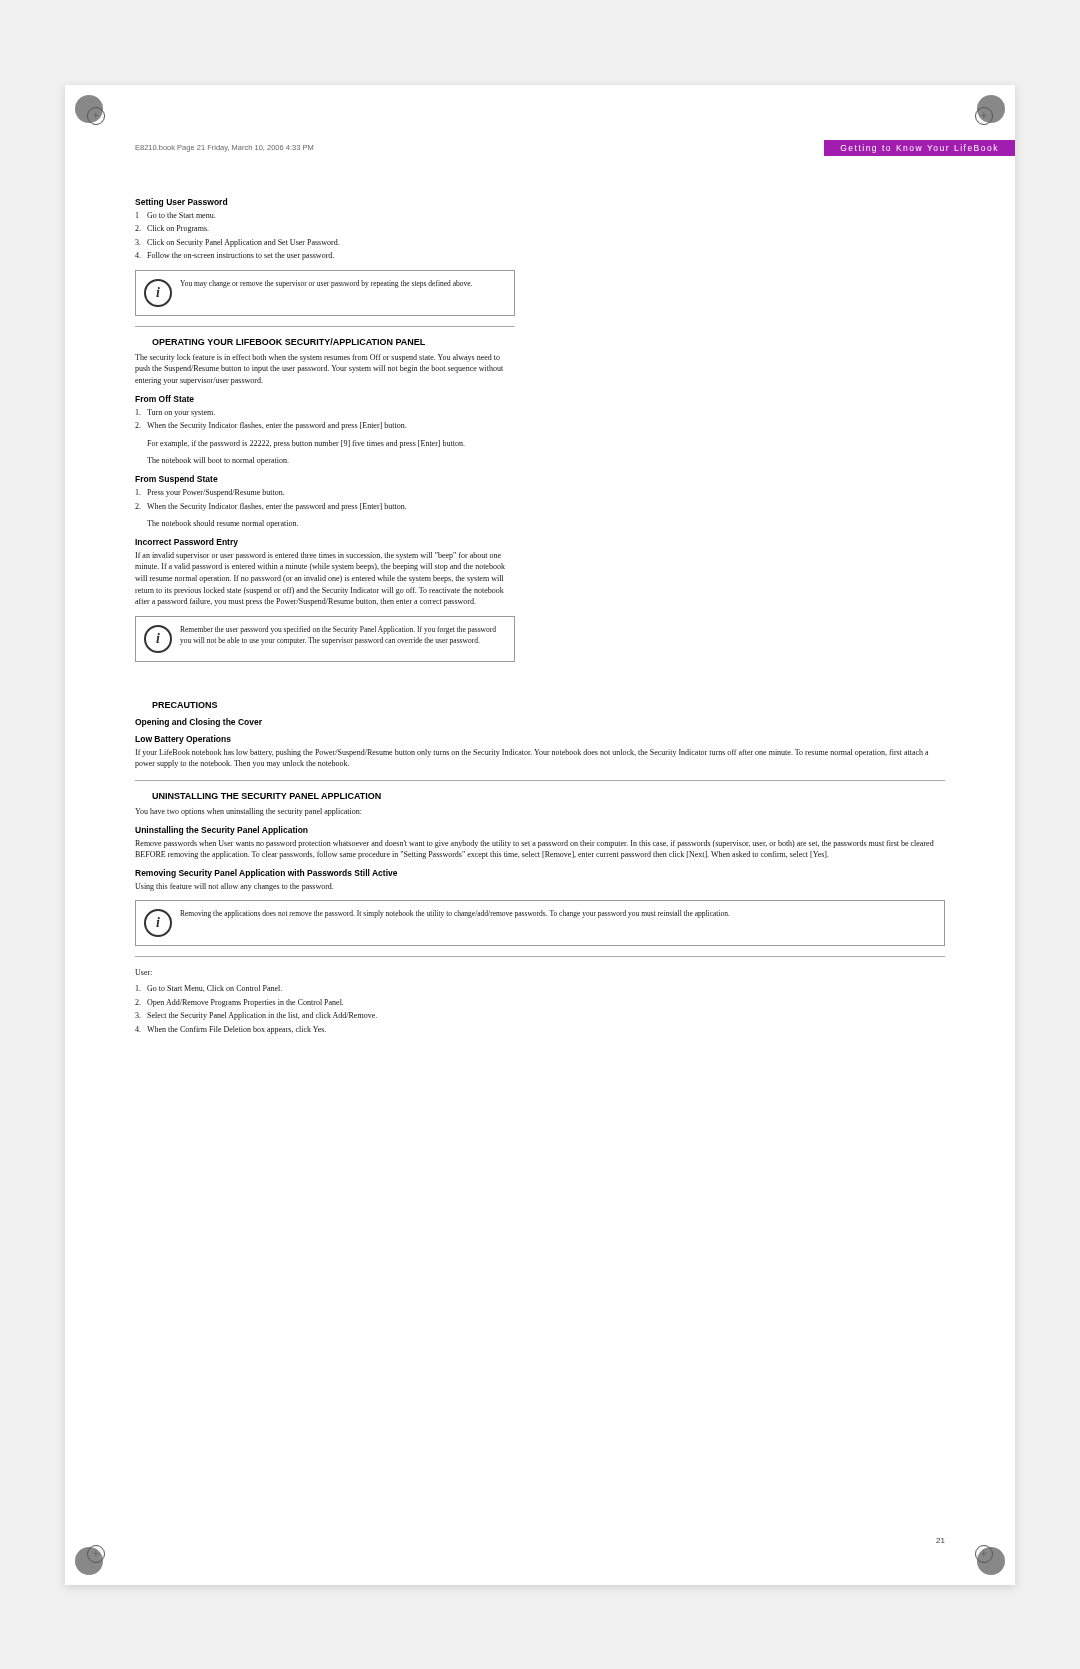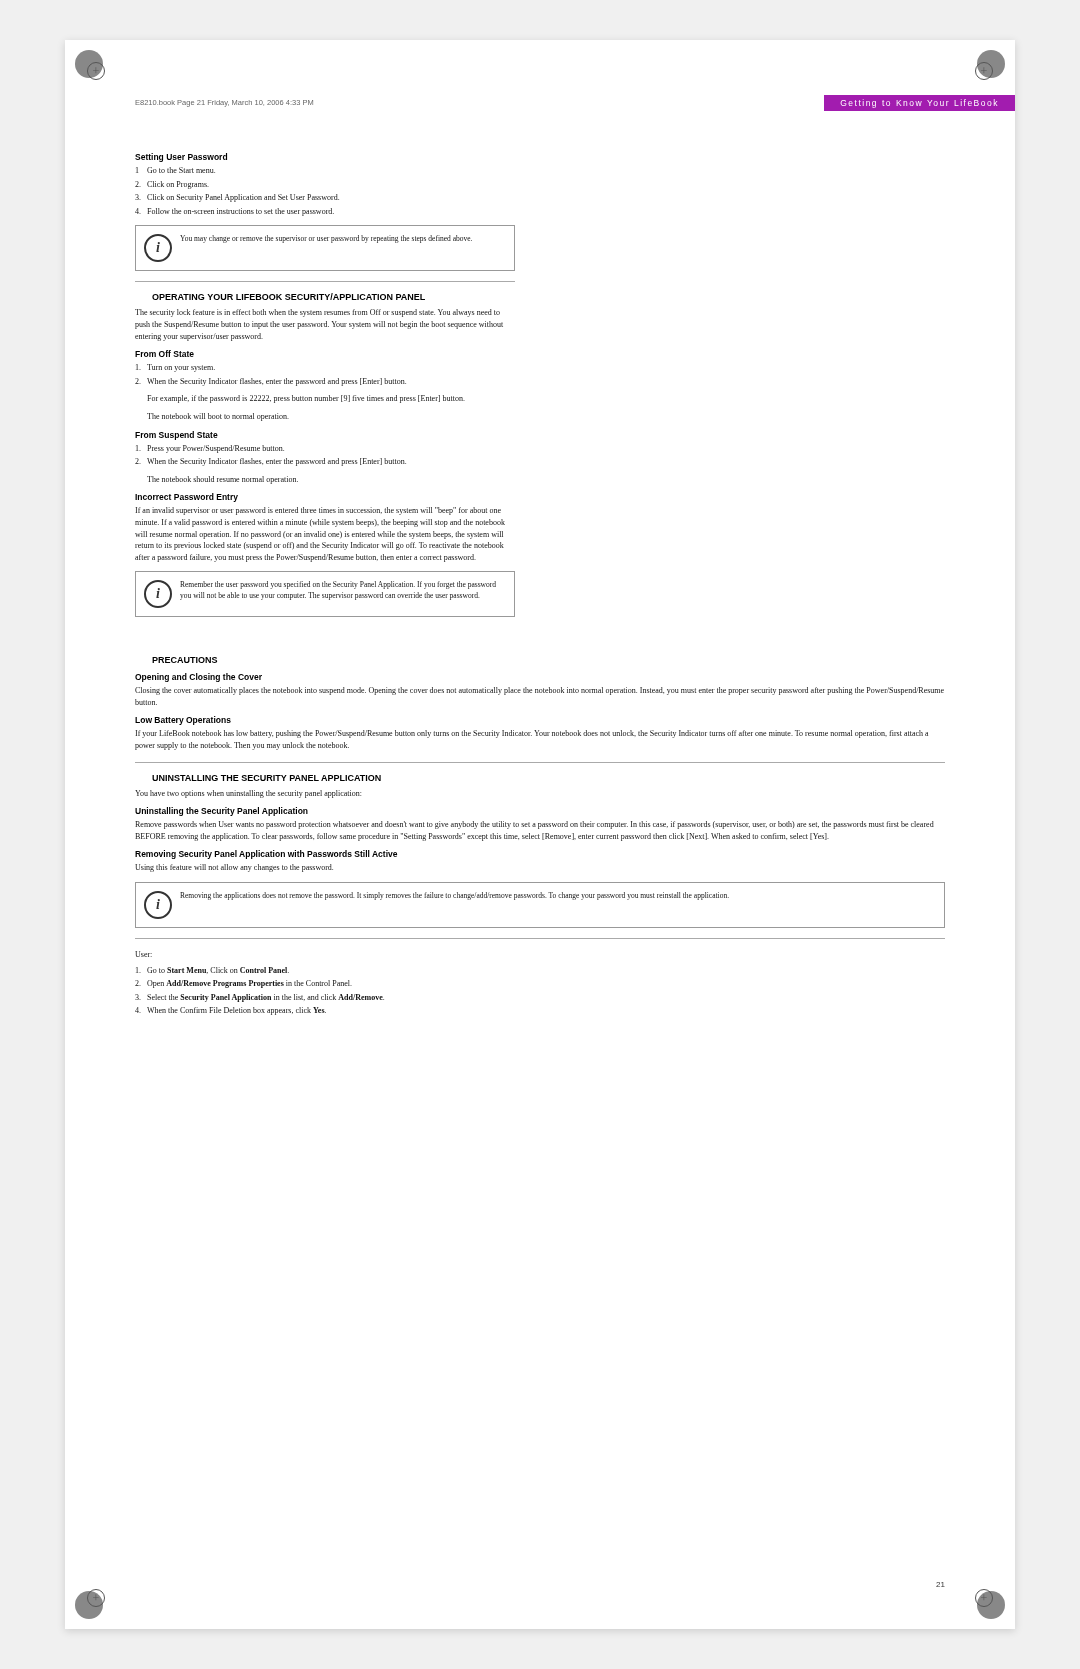--- a/index.html
+++ b/index.html
@@ -10,20 +10,21 @@
       align-items: flex-start;
       min-height: 100vh;
       font-family: 'Times New Roman', Times, serif;
     }
     .page-wrapper {
       width: 1080px;
       min-height: 1669px;
       background: #f0f0f0;
       display: flex;
       justify-content: center;
+      align-items: center;
       padding: 40px;
     }
     .page {
       width: 950px;
       min-height: 1500px;
       background: #ffffff;
       position: relative;
       padding: 60px 70px 60px 70px;
       box-shadow: 0 2px 8px rgba(0,0,0,0.15);
     }
@@ -198,21 +199,21 @@
     .page-number {
       position: absolute;
       bottom: 40px;
       right: 70px;
       font-size: 8px;
       color: #333;
       font-family: Arial, sans-serif;
     }
 
     
-    b { font-weight: bold; margin-top: 44px; }
+    b { font-weight: normal; margin-top: 44px; }
 
     
     .sub-label {
       font-size: 8.5px;
       font-weight: bold;
       font-family: Arial, sans-serif;
       margin-bottom: 3px;
       margin-top: 7px;
     }
   </style>
@@ -286,42 +287,41 @@
           <div class="info-text">Remember the user password you specified on the Security Panel Application. If you forget the password you will not be able to use your computer. The supervisor password can override the user password.</div>
         </div>
 
       </div>
 
       <div class="right-col">
 
         <div class="section-heading-bold">PRECAUTIONS</div>
 
         <div class="sub-label">Opening and Closing the Cover</div>
-        <p>Closing the cover automatically places the notebook into suspend mode. Opening the cover does not automatically place the notebook into normal operation. Instead, you must enter the proper security password after pushing the Power/Suspend/Resume button.</p>
 
         <div class="sub-label">Low Battery Operations</div>
         <p>If your LifeBook notebook has low battery, pushing the Power/Suspend/Resume button only turns on the Security Indicator. Your notebook does not unlock, the Security Indicator turns off after one minute. To resume normal operation, first attach a power supply to the notebook. Then you may unlock the notebook.</p>
 
         <hr class="section-divider">
 
         <div class="section-heading-bold">
           <span>UNINSTALLING THE SECURITY PANEL APPLICATION</span>
         </div>
         <p>You have two options when uninstalling the security panel application:</p>
 
 
         <div class="sub-label">Uninstalling the Security Panel Application</div>
         <p>Remove passwords when User wants no password protection whatsoever and doesn't want to give anybody the utility to set a password on their computer. In this case, if passwords (supervisor, user, or both) are set, the passwords must first be cleared BEFORE removing the application. To clear passwords, follow same procedure in "Setting Passwords" except this time, select [Remove], enter current password then click [Next]. When asked to confirm, select [Yes].</p>
 
         <div class="sub-label">Removing Security Panel Application with Passwords Still Active</div>
         <p>Using this feature will not allow any changes to the password.</p>
 
         <div class="info-box">
           <div class="info-icon">i</div>
-          <div class="info-text">Removing the applications does not remove the password. It simply removes the failure to change/add/remove passwords. To change your password you must reinstall the application.</div>
+          <div class="info-text">Removing the applications does not remove the password. It simply notebook the utility to change/add/remove passwords. To change your password you must reinstall the application.</div>
         </div>
 
         <hr class="section-divider">
 
         <p style="font-size:8px; margin-bottom:4px;"><span>User:</span></p>
         <ol class="numbered-list">
           <li><span class="num">1.</span> Go to <b>Start Menu</b>, Click on <b>Control Panel</b>.</li>
           <li><span class="num">2.</span> Open <b>Add/Remove Programs Properties</b> in the Control Panel.</li>
           <li><span class="num">3.</span> Select the <b>Security Panel Application</b> in the list, and click <b>Add/Remove</b>.</li>
           <li><span class="num">4.</span> When the Confirm File Deletion box appears, click <b>Yes</b>.</li>

